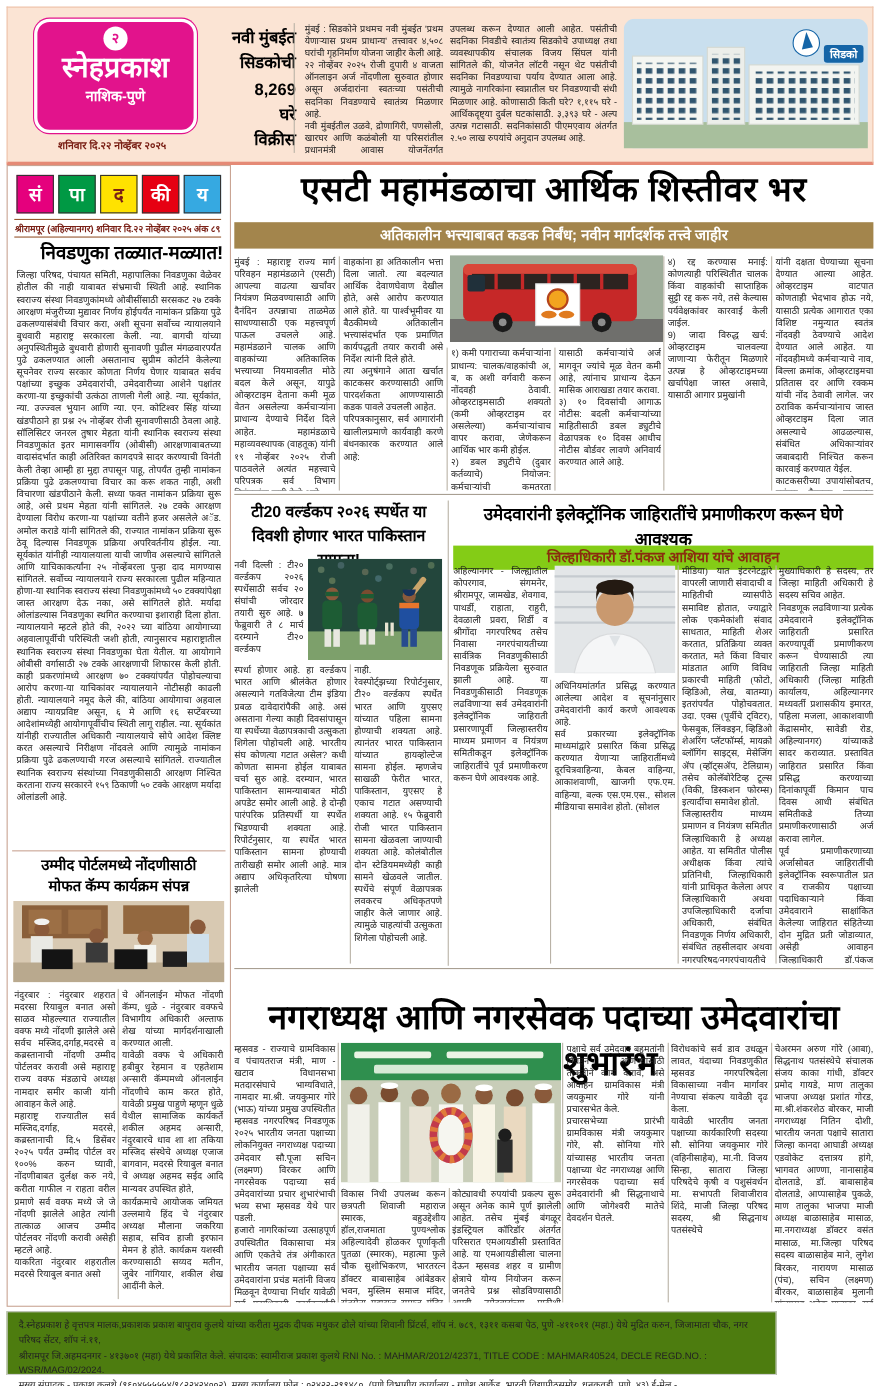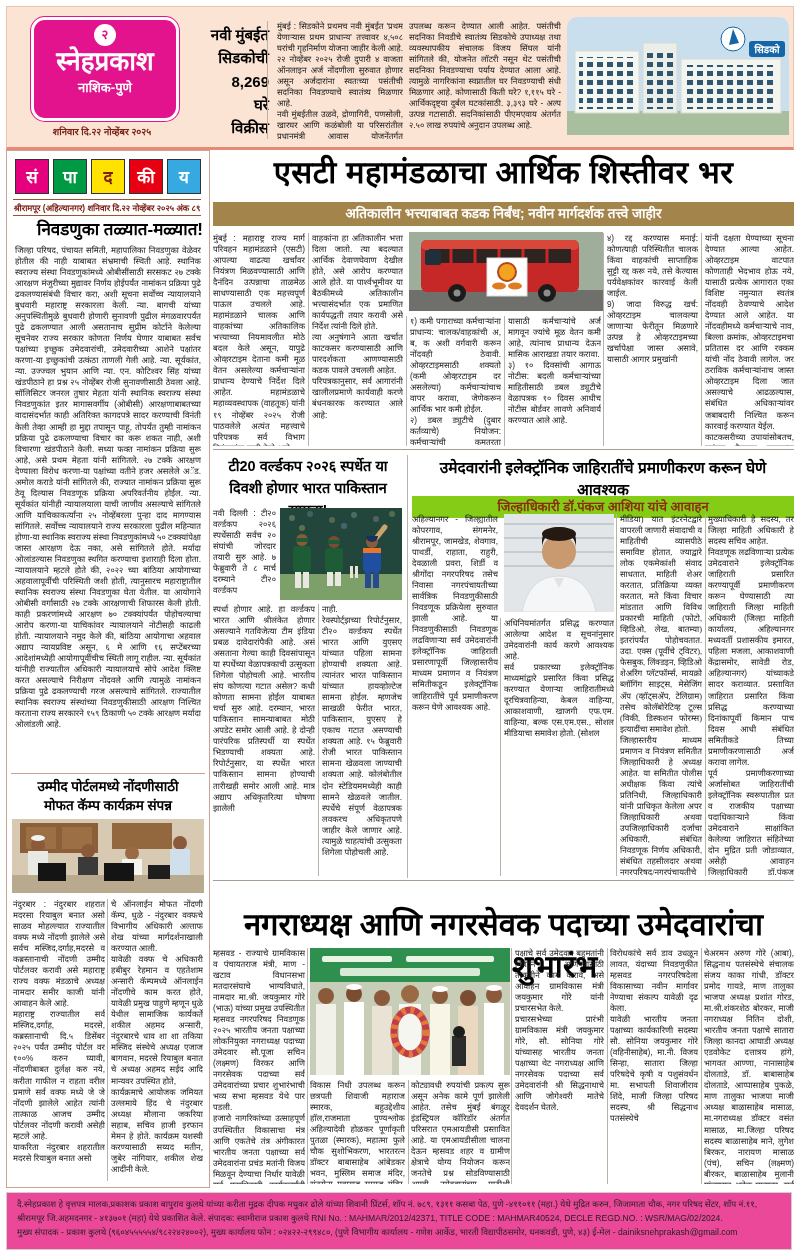--- a/index.html
+++ b/index.html
@@ -73,21 +73,21 @@
   .ra-kicker{left:213px;top:884px;width:581px;text-align:center;font-size:13px;}
   .ra-headline{left:213px;top:902px;width:581px;text-align:center;font-size:31px;}
   .rc1{left:213px;top:948px;width:92px;height:236px;}
   .ra-photo{left:310px;top:948px;width:200px;height:127px;}
   .rc2{left:310px;top:1080px;width:95px;height:104px;}
   .rc3{left:411px;top:1080px;width:99px;height:104px;}
   .rc4{left:515px;top:948px;width:89px;height:236px;}
   .rc5{left:610px;top:948px;width:88px;height:236px;}
   .rc6{left:704px;top:948px;width:90px;height:236px;}
   
-  .footer{position:absolute;left:6px;top:1192px;width:786px;height:58px;background:#ec4899;
+  .footer{position:absolute;left:6px;top:1192px;width:700px;height:58px;background:#4d7c0f;
           border:1px solid #cfcfcf;padding:5px 10px;box-sizing:border-box;}
   .footer div{font-size:8.6px;line-height:1.6;color:#222;}
 </style>
 </head>
 <body>
 
 <div class="page">
 
   <div class="topband">
     <div class="masthead">

